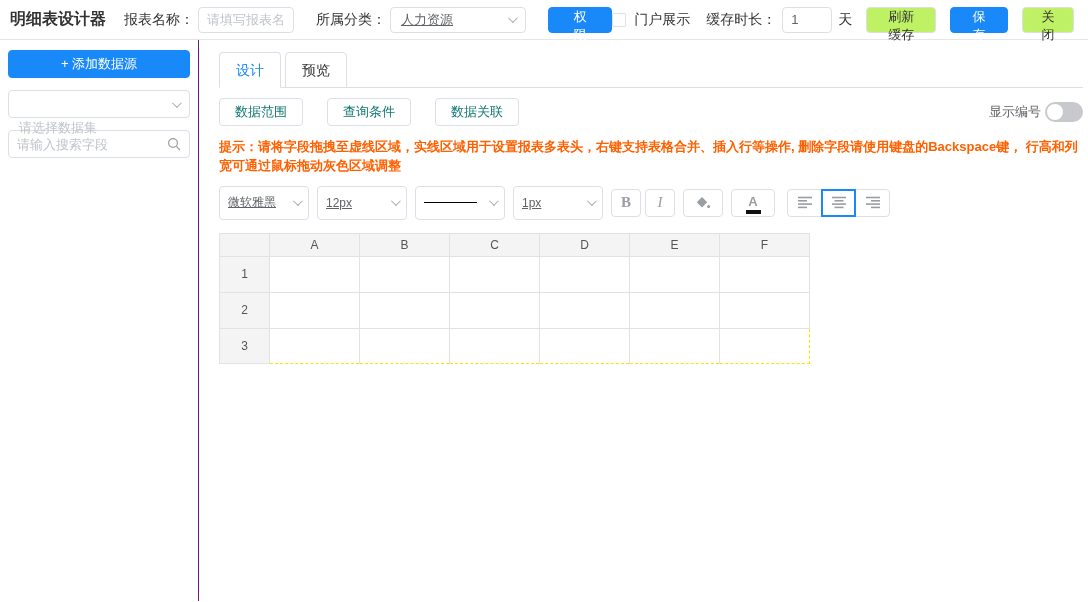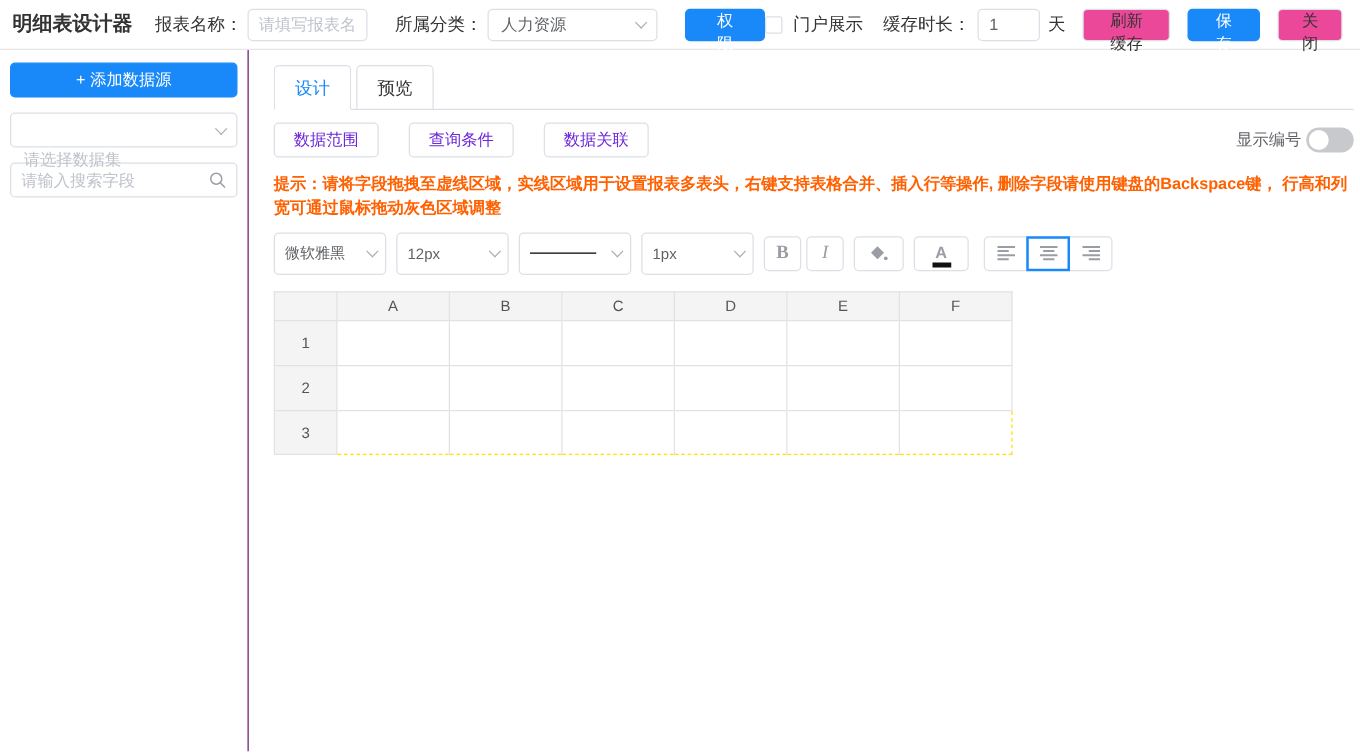--- a/index.html
+++ b/index.html
@@ -11,28 +11,28 @@
     border-bottom:1px solid #e6e6e6; }
   .app-title { font-size:16px; font-weight:700; margin-right:18px; white-space:nowrap; }
   .lbl { font-size:14px; color:#333; white-space:nowrap; }
   .ipt { height:26px; border:1px solid #dcdfe6; border-radius:4px; padding:0 8px;
     font-size:13px; color:#606266; outline:none; font-family:inherit; }
   .ipt::placeholder { color:#bfc3cb; }
   .report-name { width:96px; margin-left:4px; }
   .ml22 { margin-left:22px; }
   .select { height:28px; border:1px solid #dcdfe6; border-radius:4px; background:#fff;
     display:flex; align-items:center; padding:0 10px; cursor:pointer; }
-  .sel-val { font-size:13px; color:#606266; flex:1; }
+  .sel-val { font-size:13px; color:#606266; flex:1;text-decoration:underline; }
   .sel-ph { font-size:13px; color:#bfc3cb; flex:1;margin-top:48px; }
   .chev { width:7px; height:7px; border-right:1px solid #a8abb2; border-bottom:1px solid #a8abb2;
     transform:rotate(45deg) translateY(-2px); margin-left:8px; flex:none; }
   .cat { width:144px; margin-left:4px; height:26px; }
   .btn { height:26px; border-radius:4px; font-size:13px; cursor:pointer; font-family:inherit; }
   .btn.primary { background:#1989fa; border:1px solid #1989fa; color:#fff; padding:0 19px; }
-  .btn.ghost { background:#ec4899; border:1px solid #dcdfe6; color:#333; padding:0 16px; }
+  .btn.ghost { background:#bef264; border:1px solid #dcdfe6; color:#333; padding:0 16px; }
   .topbar .right { margin-left:auto; display:flex; align-items:center; }
   .checkbox { width:14px; height:14px; border:1px solid #dcdfe6; border-radius:2px;
     background:#fff; margin-right:8px; cursor:pointer; flex:none; }
   .cache { width:50px; margin:0 6px; }
   .right .btn { margin-left:14px; }
   .right .lbl.cache-lbl { margin-left:16px; }
 
   
   .wrap { display:flex; height:561px; }
   .sidebar { width:199px; border-right:1px solid #701a75; padding:10px 8px; flex:none; }
@@ -50,21 +50,21 @@
   
   .tabbar { margin-top:12px; display:flex; border-bottom:1px solid #dcdfe6; }
   .tab { height:36px; line-height:34px; padding:0 16px; font-size:14px; background:#fff;
     border:1px solid #dcdfe6; border-radius:4px 4px 0 0; margin-right:4px;
     margin-bottom:-1px; cursor:pointer; color:#333; }
   .tab.active { color:#1989fa; border-bottom-color:#fff; }
 
   
   .actions { margin-top:10px; display:flex; align-items:center; }
   .act-btn { height:28px; padding:0 15px; background:#fff; border:1px solid #dcdfe6;
-    border-radius:4px; font-size:13px; color:#6d28d9; cursor:pointer; margin-right:24px;
+    border-radius:4px; font-size:13px; color:#0f766e; cursor:pointer; margin-right:24px;
     font-family:inherit; }
   .actions .right { margin-left:auto; display:flex; align-items:center; }
   .sw-lbl { font-size:13px; color:#606266; margin-right:4px; }
   .switch { width:38px; height:20px; border-radius:10px; background:#c8c9cc;
     position:relative; cursor:pointer; flex:none; }
   .switch .knob { position:absolute; left:2px; top:2px; width:16px; height:16px;
     border-radius:50%; background:#fff; }
 
   
   .hint { margin-top:12px; width:864px; font-size:13px; font-weight:700;

